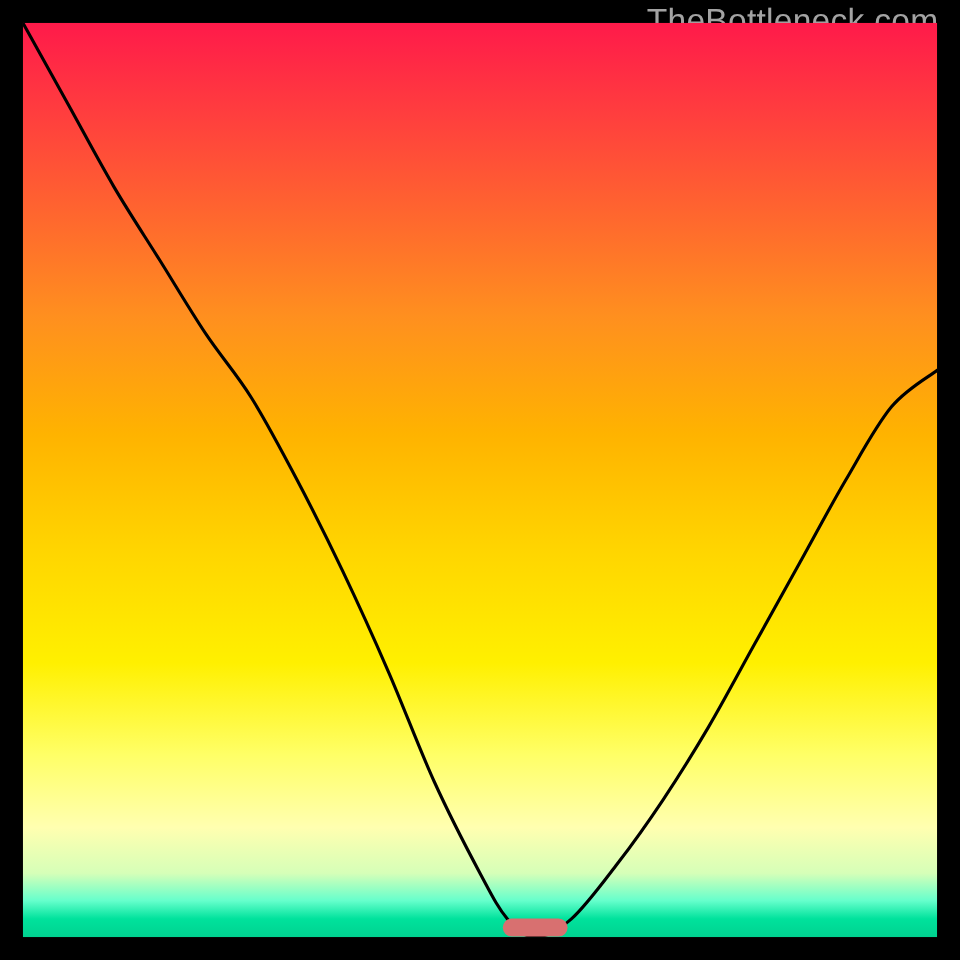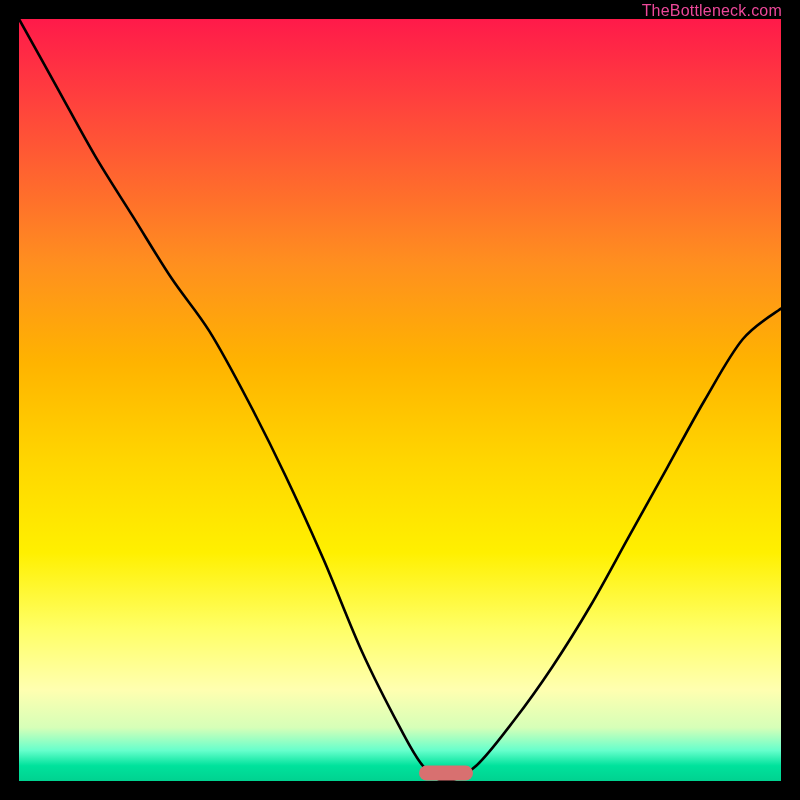--- a/index.html
+++ b/index.html
@@ -38,22 +38,22 @@
       #66ffcc 96%,
       #00e29c 98%,
       #00d290 100%
     );
   }
   .watermark {
     position: absolute;
     top: 2px;
     right: 18px;
     font-family: Arial, Helvetica, sans-serif;
-    font-size: 16px;
-    color: #ec4899;
+    font-size: 28px;
+    color: #a3a3a3;
     font-weight: 500;
     letter-spacing: 0.2px;
     user-select: none;
   }
   svg.curve {
     position: absolute;
     left: 0;
     top: 0;
     width: 100%;
     height: 100%;

